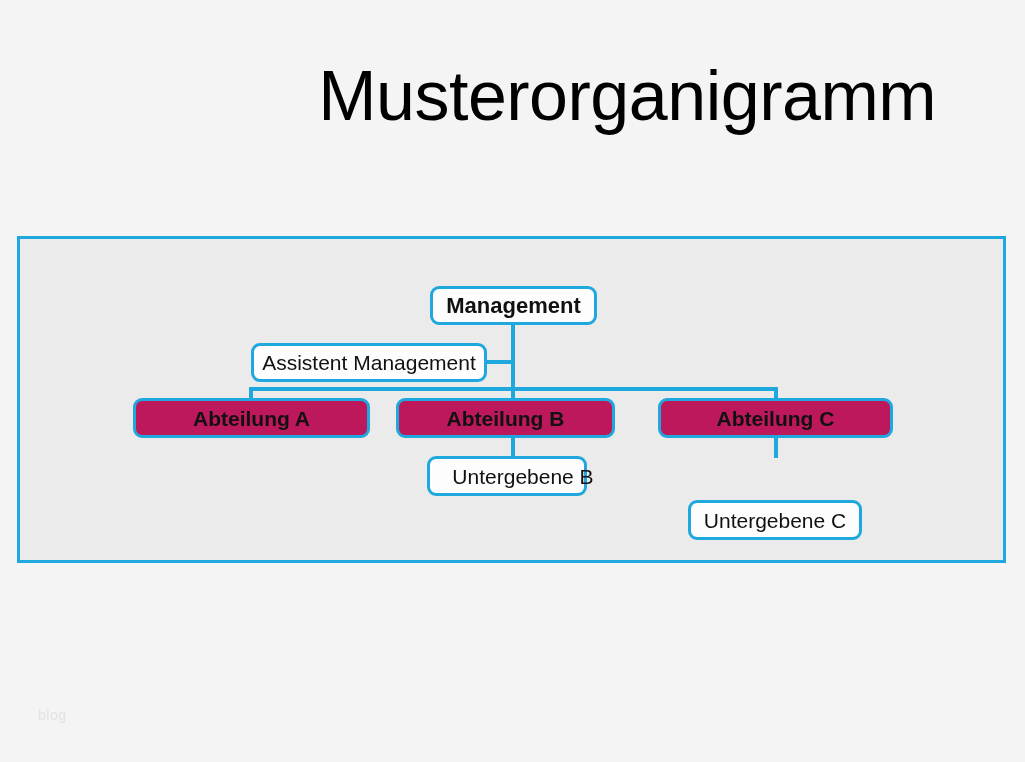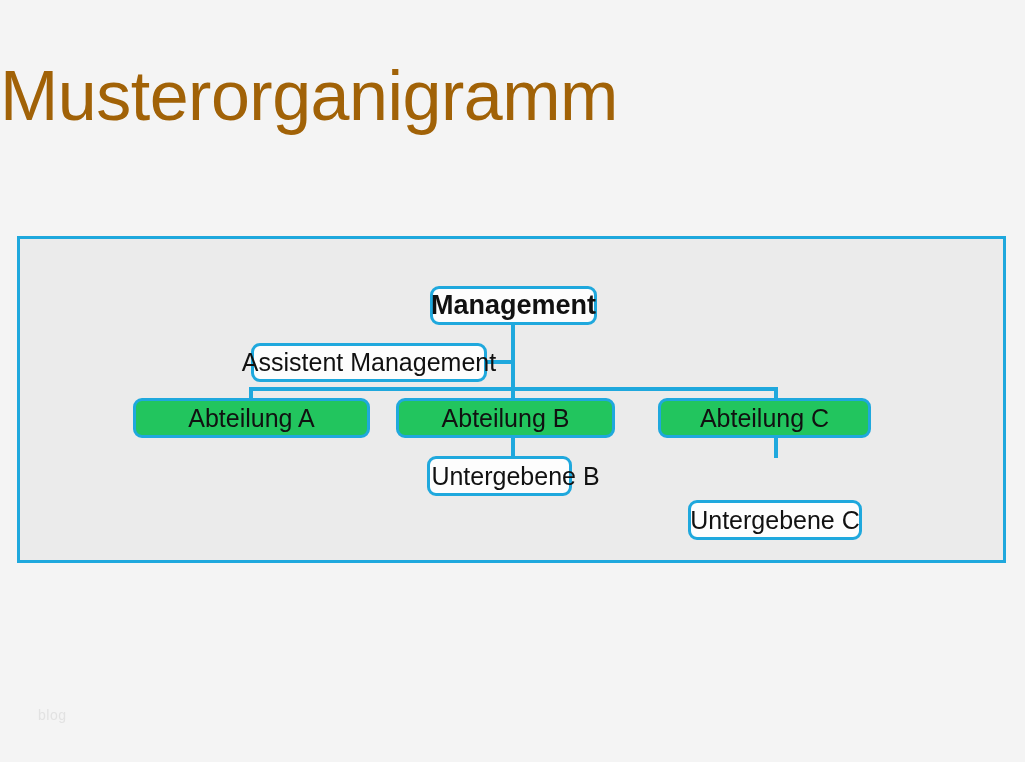--- a/index.html
+++ b/index.html
@@ -23,25 +23,25 @@
     height: 762px;
     background: #f4f4f4;
   }
 
   
   #page-title {
     position: absolute;
     left: 0;
     top: 52px;
     width: 936px;
-    text-align: left;
+    text-align: right;
     font-size: 70px;
     line-height: 88px;
     font-weight: 400;
-    color: #a16207;
+    color: #000000;
     letter-spacing: -0.5px;
     white-space: nowrap;
   }
 
   
   #chart-frame {
     position: absolute;
     left: 17px;
     top: 236px;
     width: 989px;
@@ -64,35 +64,35 @@
   
   .node {
     position: absolute;
     box-sizing: border-box;
     border: 3px solid #1fa8dd;
     border-radius: 9px;
     display: flex;
     align-items: center;
     justify-content: center;
     color: #111111;
-    font-size: 25px;
+    font-size: 21px;
     line-height: 1;
     white-space: nowrap;
     z-index: 3;
   }
   .node.fill-white { background: #fdfdfd; }
-  .node.fill-gray  { background: #22c55e; }
-  .node.bold       { font-weight: 700; font-size: 27px; }
+  .node.fill-gray  { background: #be185d; font-weight: bold; }
+  .node.bold       { font-weight: 700; font-size: 22px; }
 
   #node-management          { left: 430px; top: 286px; width: 167px; height: 39px; }
   #node-assistent-management{ left: 251px; top: 343px; width: 236px; height: 39px; }
   #node-abteilung-a         { left: 133px; top: 398px; width: 237px; height: 40px; }
   #node-abteilung-b         { left: 396px; top: 398px; width: 219px; height: 40px; }
-  #node-abteilung-c         { left: 658px; top: 398px; width: 213px; height: 40px; }
-  #node-untergebene-b       { left: 427px; top: 456px; width: 145px; height: 40px; padding-left: 32px; }
+  #node-abteilung-c         { left: 658px; top: 398px; width: 235px; height: 40px; }
+  #node-untergebene-b       { left: 427px; top: 456px; width: 160px; height: 40px; padding-left: 32px; }
   #node-untergebene-c       { left: 688px; top: 456px; width: 174px; height: 40px; margin-top: 44px; }
 
   
   #watermark {
     position: absolute;
     left: 38px;
     top: 707px;
     font-size: 14px;
     line-height: 16px;
     color: #e2e2e2;

